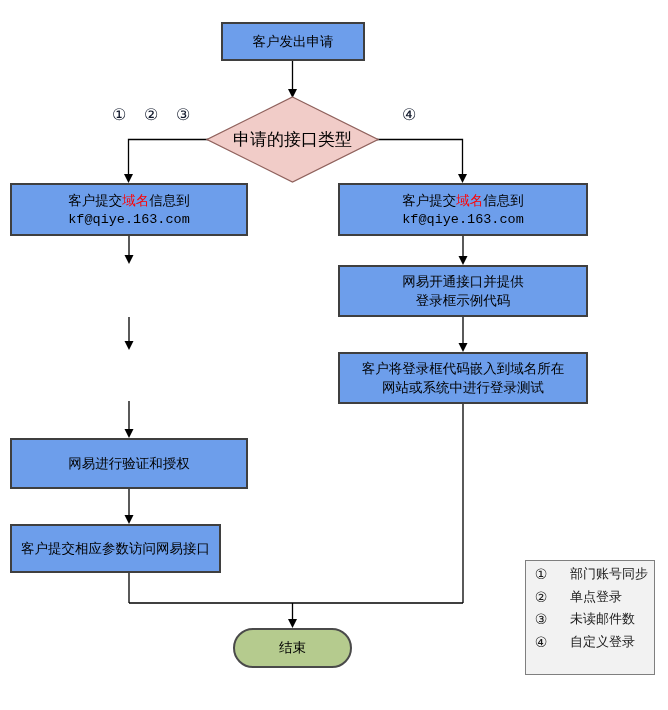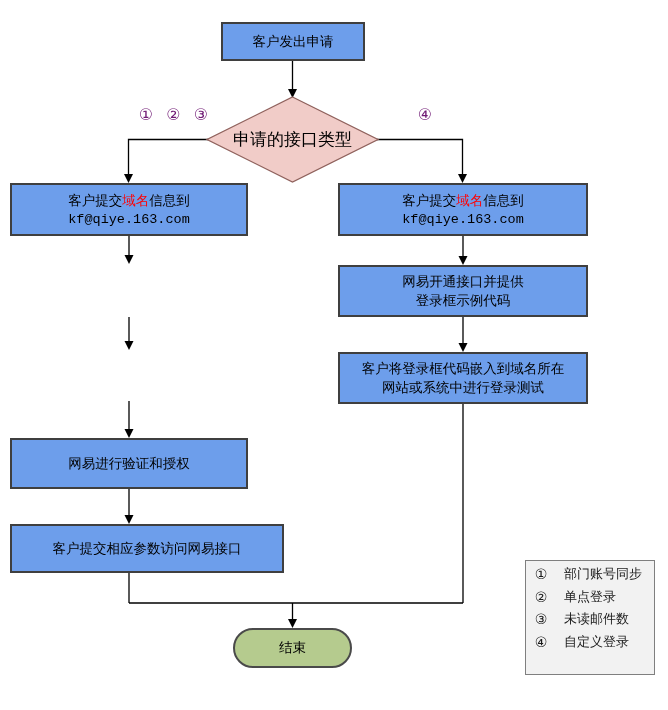--- a/index.html
+++ b/index.html
@@ -27,39 +27,39 @@
     display:flex; justify-content:center; align-items:center;
     font-size:13.5px;
   }
 
   .diamond-label {
     position:absolute; display:flex; justify-content:center; align-items:center;
     text-align:center; font-size:17px;
   }
 
   .branch-label {
-    position:absolute; font-size:16px; color:#701a75; text-align:right;
-    letter-spacing:4px; white-space:nowrap;
+    position:absolute; font-size:16px; color:#0f172a; text-align:left;
+    letter-spacing:4px; white-space:nowrap;font-family:Liberation Mono, monospace;
   }
 
   .legend {
     position:absolute; left:525px; top:560px; width:130px; height:115px;
     box-sizing:border-box; background:#F2F2F2; border:1px solid #7f7f7f;
     font-size:13px;
   }
   .legend-header {
     height:21px; background:#FFFF00; color:#FF0000; font-weight:bold;
     display:flex; align-items:center; padding-left:4px; box-sizing:border-box;
   }
   .legend-header .h-type { margin-left:10px; }
   .legend-row {
     height:22.5px; display:flex; align-items:center; color:#1a1a1a;
   }
   .legend-row .sym { width:30px; text-align:center; font-size:14px; }
-  .legend-row .lbl { margin-left:8px; }
+  .legend-row .lbl { margin-left:14px; }
 </style>
 </head>
 <body>
 
 <div id="canvas">
 
   <svg id="wires" viewBox="0 0 668 710">
     <g stroke="#000000" stroke-width="1.3" fill="none">
       <path d="M292.5,61 V89"></path>
       <path d="M208,139.5 H128.5 V174"></path>
@@ -105,21 +105,21 @@
     <div class="ln"><span>客户提交</span><span class="red">域名</span><span>信息到</span></div>
     <div class="ln mono">kf@qiye.163.com</div>
   </div>
 
 
 
   <div class="box" style="left:10px; top:438px; width:238px; height:51px;">
     <div class="ln">网易进行验证和授权</div>
   </div>
 
-  <div class="box" style="left:10px; top:524px; width:274px; height:49px;">
+  <div class="box" style="left:10px; top:524px; width:211px; height:49px;">
     <div class="ln">客户提交相应参数访问网易接口</div>
   </div>
 
   <div class="box" style="left:338px; top:183px; width:250px; height:53px;">
     <div class="ln"><span>客户提交</span><span class="red">域名</span><span>信息到</span></div>
     <div class="ln mono">kf@qiye.163.com</div>
   </div>
 
   <div class="box" style="left:338px; top:265px; width:250px; height:52px;">
     <div class="ln">网易开通接口并提供</div>

